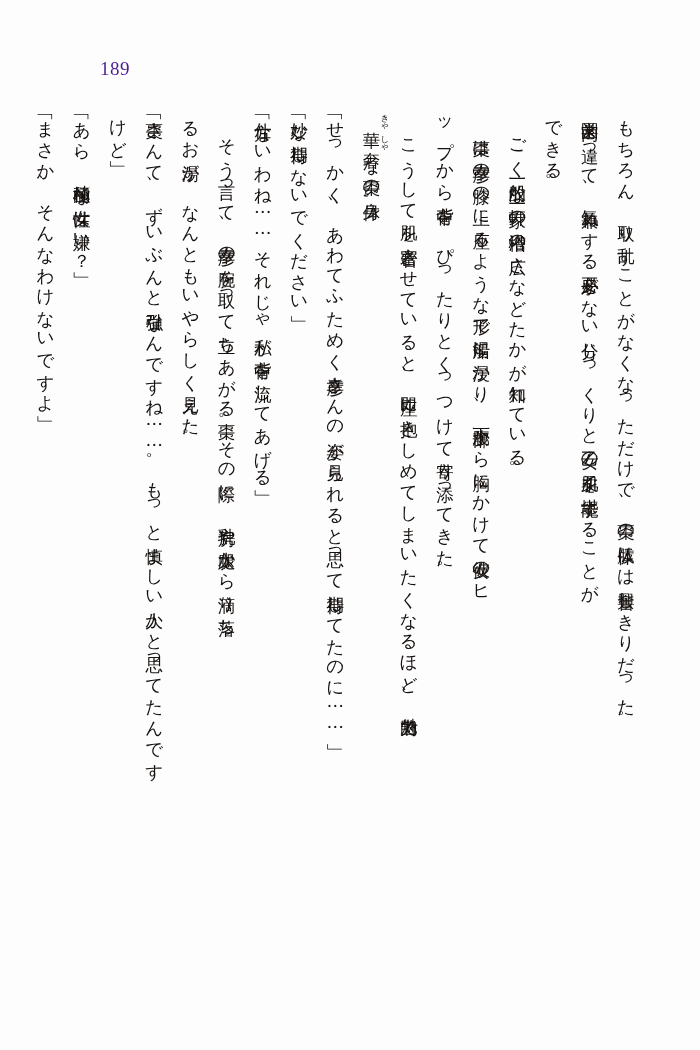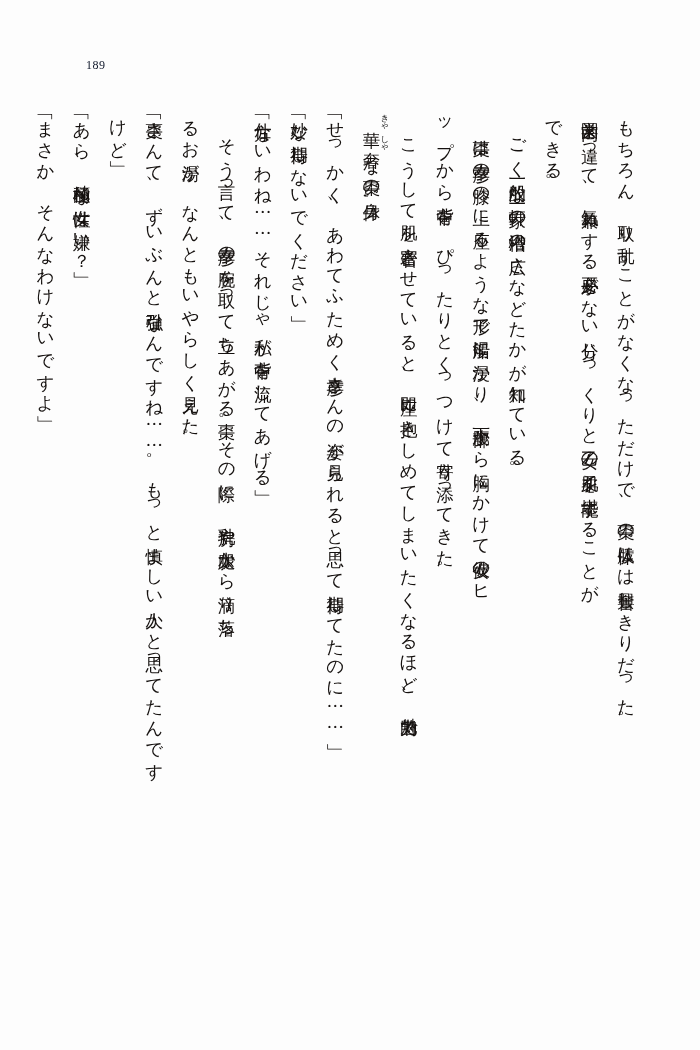--- a/index.html
+++ b/index.html
@@ -20,24 +20,24 @@
     position: absolute;
     inset: 0;
     width: 700px;
     height: 1050px;
     background: #fdfdfd;
   }
 
   .page-number {
     position: absolute;
     top: 58px;
-    left: 86px;
-    font-size: 12px;
+    left: 100px;
+    font-size: 19px;
     letter-spacing: 0.5px;
-    color: #0f172a;
+    color: #4c1d95;
     font-family: "Liberation Serif", "DejaVu Serif", serif;
   }
 
   
   .text-body {
     position: absolute;
     top: 108px;
     left: 60px;
     width: 584px;
     height: 880px;

